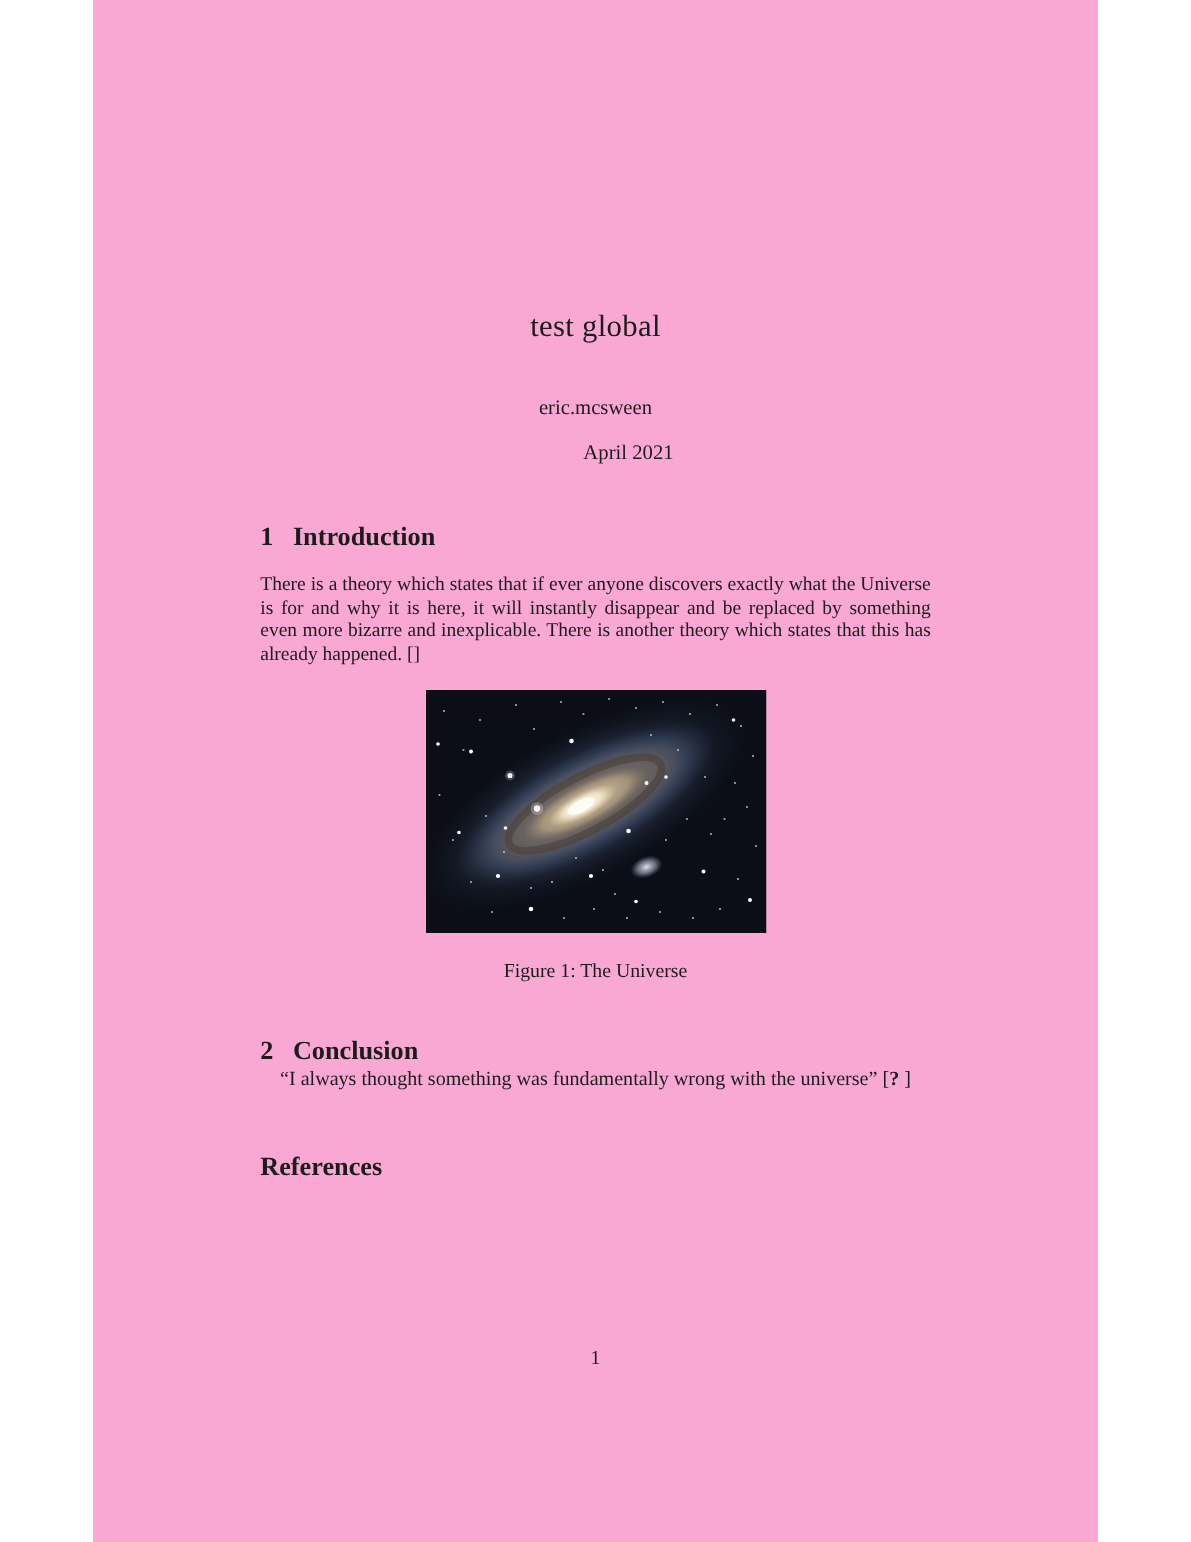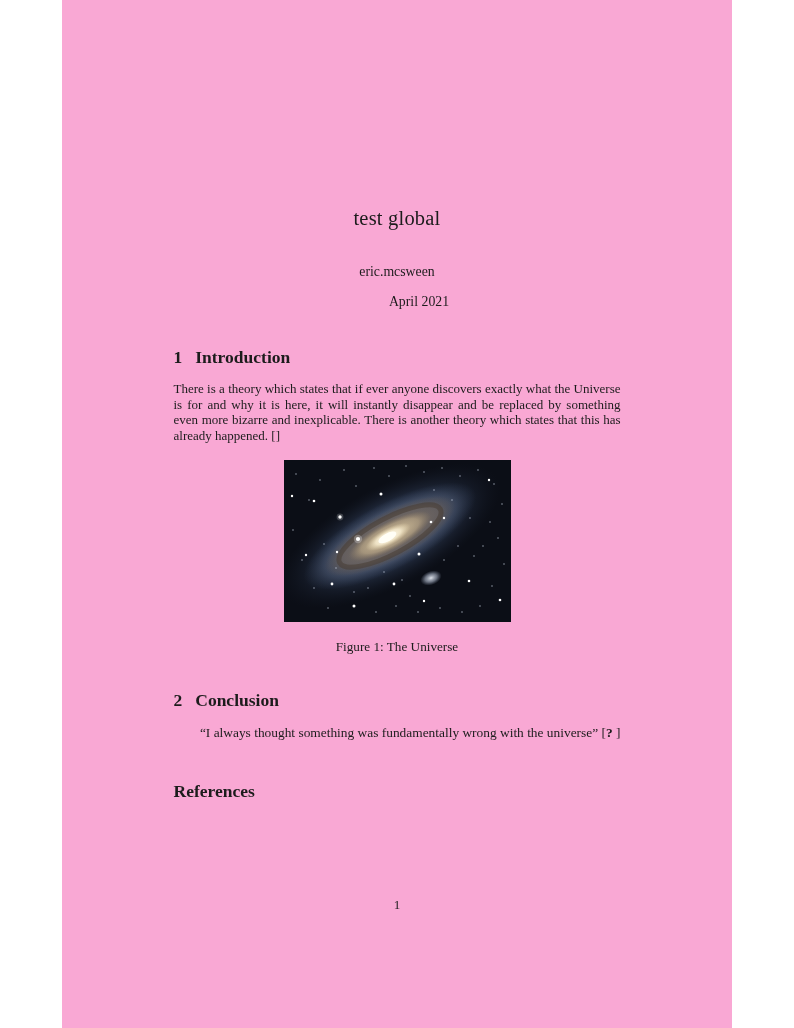--- a/index.html
+++ b/index.html
@@ -35,24 +35,23 @@
   h2.conclusion-heading { margin-top: 36px; }
   h2.references-heading { margin-top: 40px; }
 
   p.body-par {
     margin-top: 13px;
     font-size: 13px;
     line-height: 15.6px;
     text-align: justify;
   }
   p.quote-par {
-    margin-top: 14px;
     font-size: 13.4px;
     line-height: 15.6px;
-    text-align: right;
+    text-align: center;
   }
   .cite-mark { font-weight: bold; }
 
   figure.universe-figure { margin-top: 17px; text-align: center; }
   .galaxy-frame {
     width: 227px;
     height: 162px;
     margin: 0 auto;
     display: block;
     line-height: 0;

